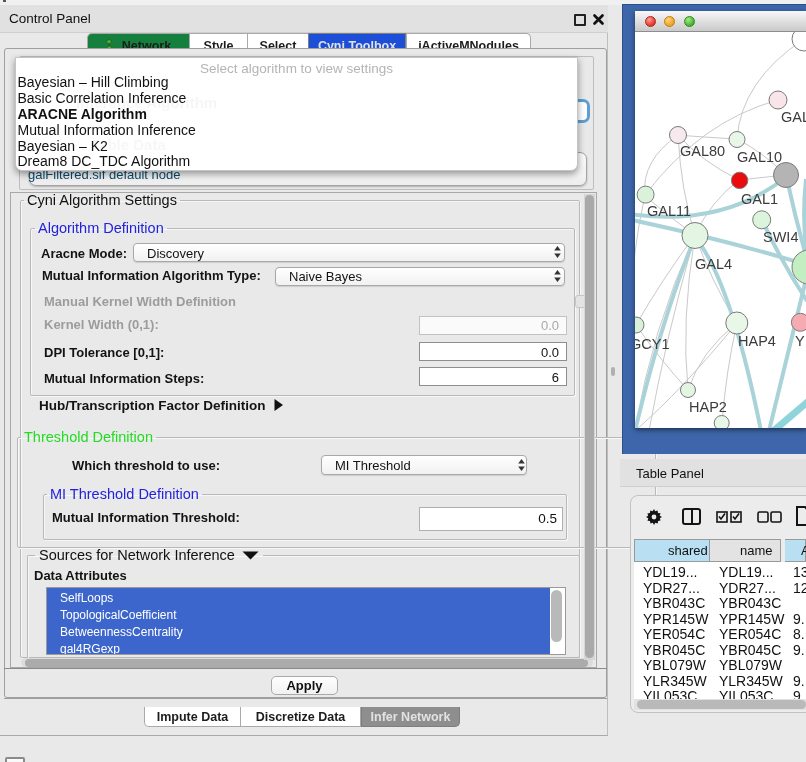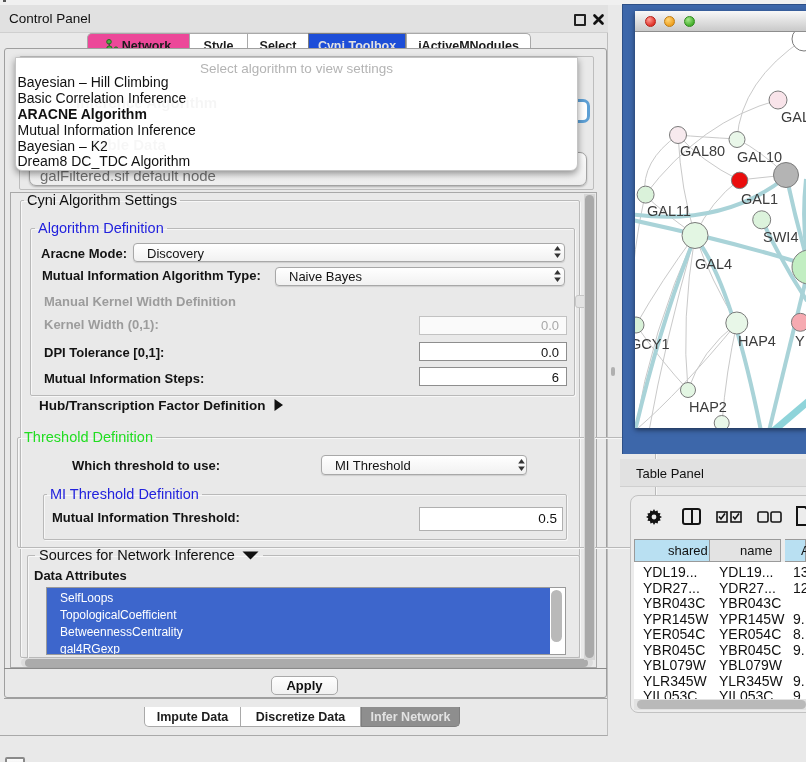--- a/index.html
+++ b/index.html
@@ -19,41 +19,41 @@
 
 <div class="abs" style="left:0;top:5px;width:608px;height:731px;background:#e9e9e9;border-right:1px solid #bdbdbd;border-bottom:1px solid #a9a9a9;"></div>
 <div class="abs" style="left:0;top:5px;width:608px;height:28px;background:#e1e1e1;border-bottom:1px solid #cfcfcf;"></div>
 <div class="abs" style="left:9px;top:11px;font-size:13.5px;color:#111;">Control Panel</div>
 <div class="abs" style="left:574px;top:14px;width:12px;height:12px;border:2px solid #222;border-radius:1px;"></div>
 <svg class="abs" style="left:592px;top:13px;" width="13" height="13" viewBox="0 0 13 13">
     <path d="M2.5 2.5 L10.5 10.5 M10.5 2.5 L2.5 10.5" stroke="#111" stroke-width="2.7" stroke-linecap="round"></path>
   </svg>
 
 <div class="abs" id="toptabs" style="left:87px;top:33px;height:24px;display:flex;color:#1c1c1c;">
-  <div class="tt" style="width:103px;background:#ec4899;border:1px solid #a9a9a9;border-bottom:none;border-radius:5px 0 0 0;">
+  <div class="tt" style="width:103px;background:#15803d;border:1px solid #a9a9a9;border-bottom:none;border-radius:5px 0 0 0;">
     <svg width="12" height="13" viewBox="0 0 12 13" style="margin-right:4px;">
         <circle cx="3" cy="2.8" r="2.3" fill="#4caf3e" stroke="#1d6b1d"></circle>
         <circle cx="3.4" cy="9.6" r="2.7" fill="#4caf3e" stroke="#1d6b1d"></circle>
         <path d="M3 4 L3.4 7" stroke="#444" stroke-width="1.2"></path>
         <path d="M5.5 9.6 L10 9.6" stroke="#444" stroke-width="1.2"></path>
         <circle cx="10" cy="9.6" r="1.7" fill="#4caf3e" stroke="#1d6b1d"></circle>
       </svg>
     Network</div>
   <div class="tt" style="width:58px;background:#fff;border-top:1px solid #a9a9a9;border-right:1px solid #a9a9a9;">Style</div>
   <div class="tt" style="width:60px;background:#fff;border-top:1px solid #a9a9a9;">Select</div>
   <div class="tt" style="width:98px;background:#1d4ed8;border:1px solid #7e7e7e;border-bottom:none;color:#e2e2e2;">Cyni Toolbox</div>
   <div class="tt" style="width:125px;background:#fff;border:1px solid #a9a9a9;border-bottom:none;border-radius:0 5px 0 0;">jActiveMNodules</div>
 </div>
 
 <div class="abs" style="left:4px;top:48px;width:603px;height:650px;border:1px solid #9f9f9f;border-radius:3px;background:#e9e9e9;"></div>
 
 <div class="abs" style="left:19px;top:56px;width:575px;height:134px;border:1px solid #bdbdbd;border-radius:2px;"></div>
 <div class="abs" style="left:560px;top:99px;width:30px;height:24px;border:3px solid #5d9fd4;border-radius:7px;background:#fff;"></div>
 <div class="abs" style="left:29px;top:152px;width:558px;height:34px;border:1px solid #a3a3a3;border-radius:7px;background:linear-gradient(#fdfdfd,#ededed);box-shadow:0 1px 2px rgba(0,0,0,0.25);"></div>
-<div class="abs" style="left:40px;top:167px;font-size:15px;color:#737373;">galFiltered.sif default node</div>
+<div class="abs" style="left:28px;top:167px;font-size:13px;color:#0c4a6e;">galFiltered.sif default node</div>
 
 <div class="abs" style="left:10px;top:192px;width:587px;height:476px;border:1px solid #a8a8a8;background:#e9e9e9;"></div>
 
 <fieldset class="abs" style="left:20px;top:192px;width:560px;height:466px;border:1px solid #b9b9b9;border-radius:2px;box-shadow:1px 1px 0 #f7f7f7, inset 1px 1px 0 #f7f7f7;">
   <legend style="font-size:14.5px;color:#111;margin-left:3px;padding:0 3px;">Cyni Algorithm Settings</legend>
 </fieldset>
 
 <fieldset class="abs" style="left:30px;top:220px;width:545px;height:176px;border:1px solid #b9b9b9;border-radius:2px;box-shadow:1px 1px 0 #f7f7f7, inset 1px 1px 0 #f7f7f7;">
   <legend style="font-size:14.5px;color:#2222dd;margin-left:4px;padding:0 3px;">Algorithm Definition</legend>
 </fieldset>

